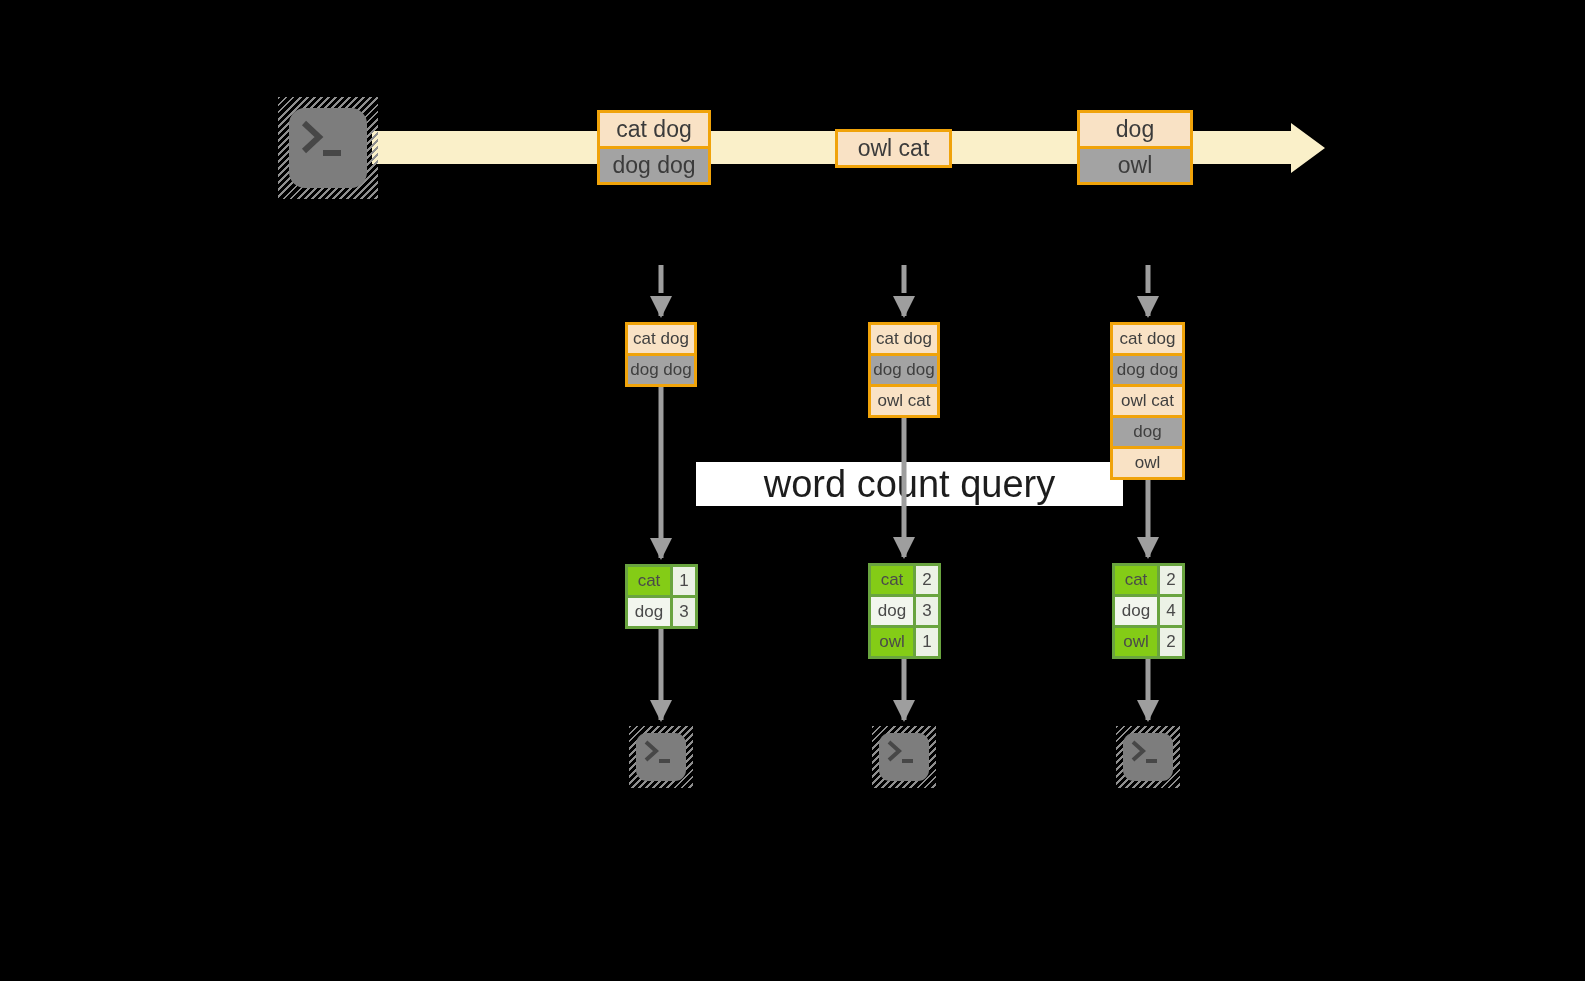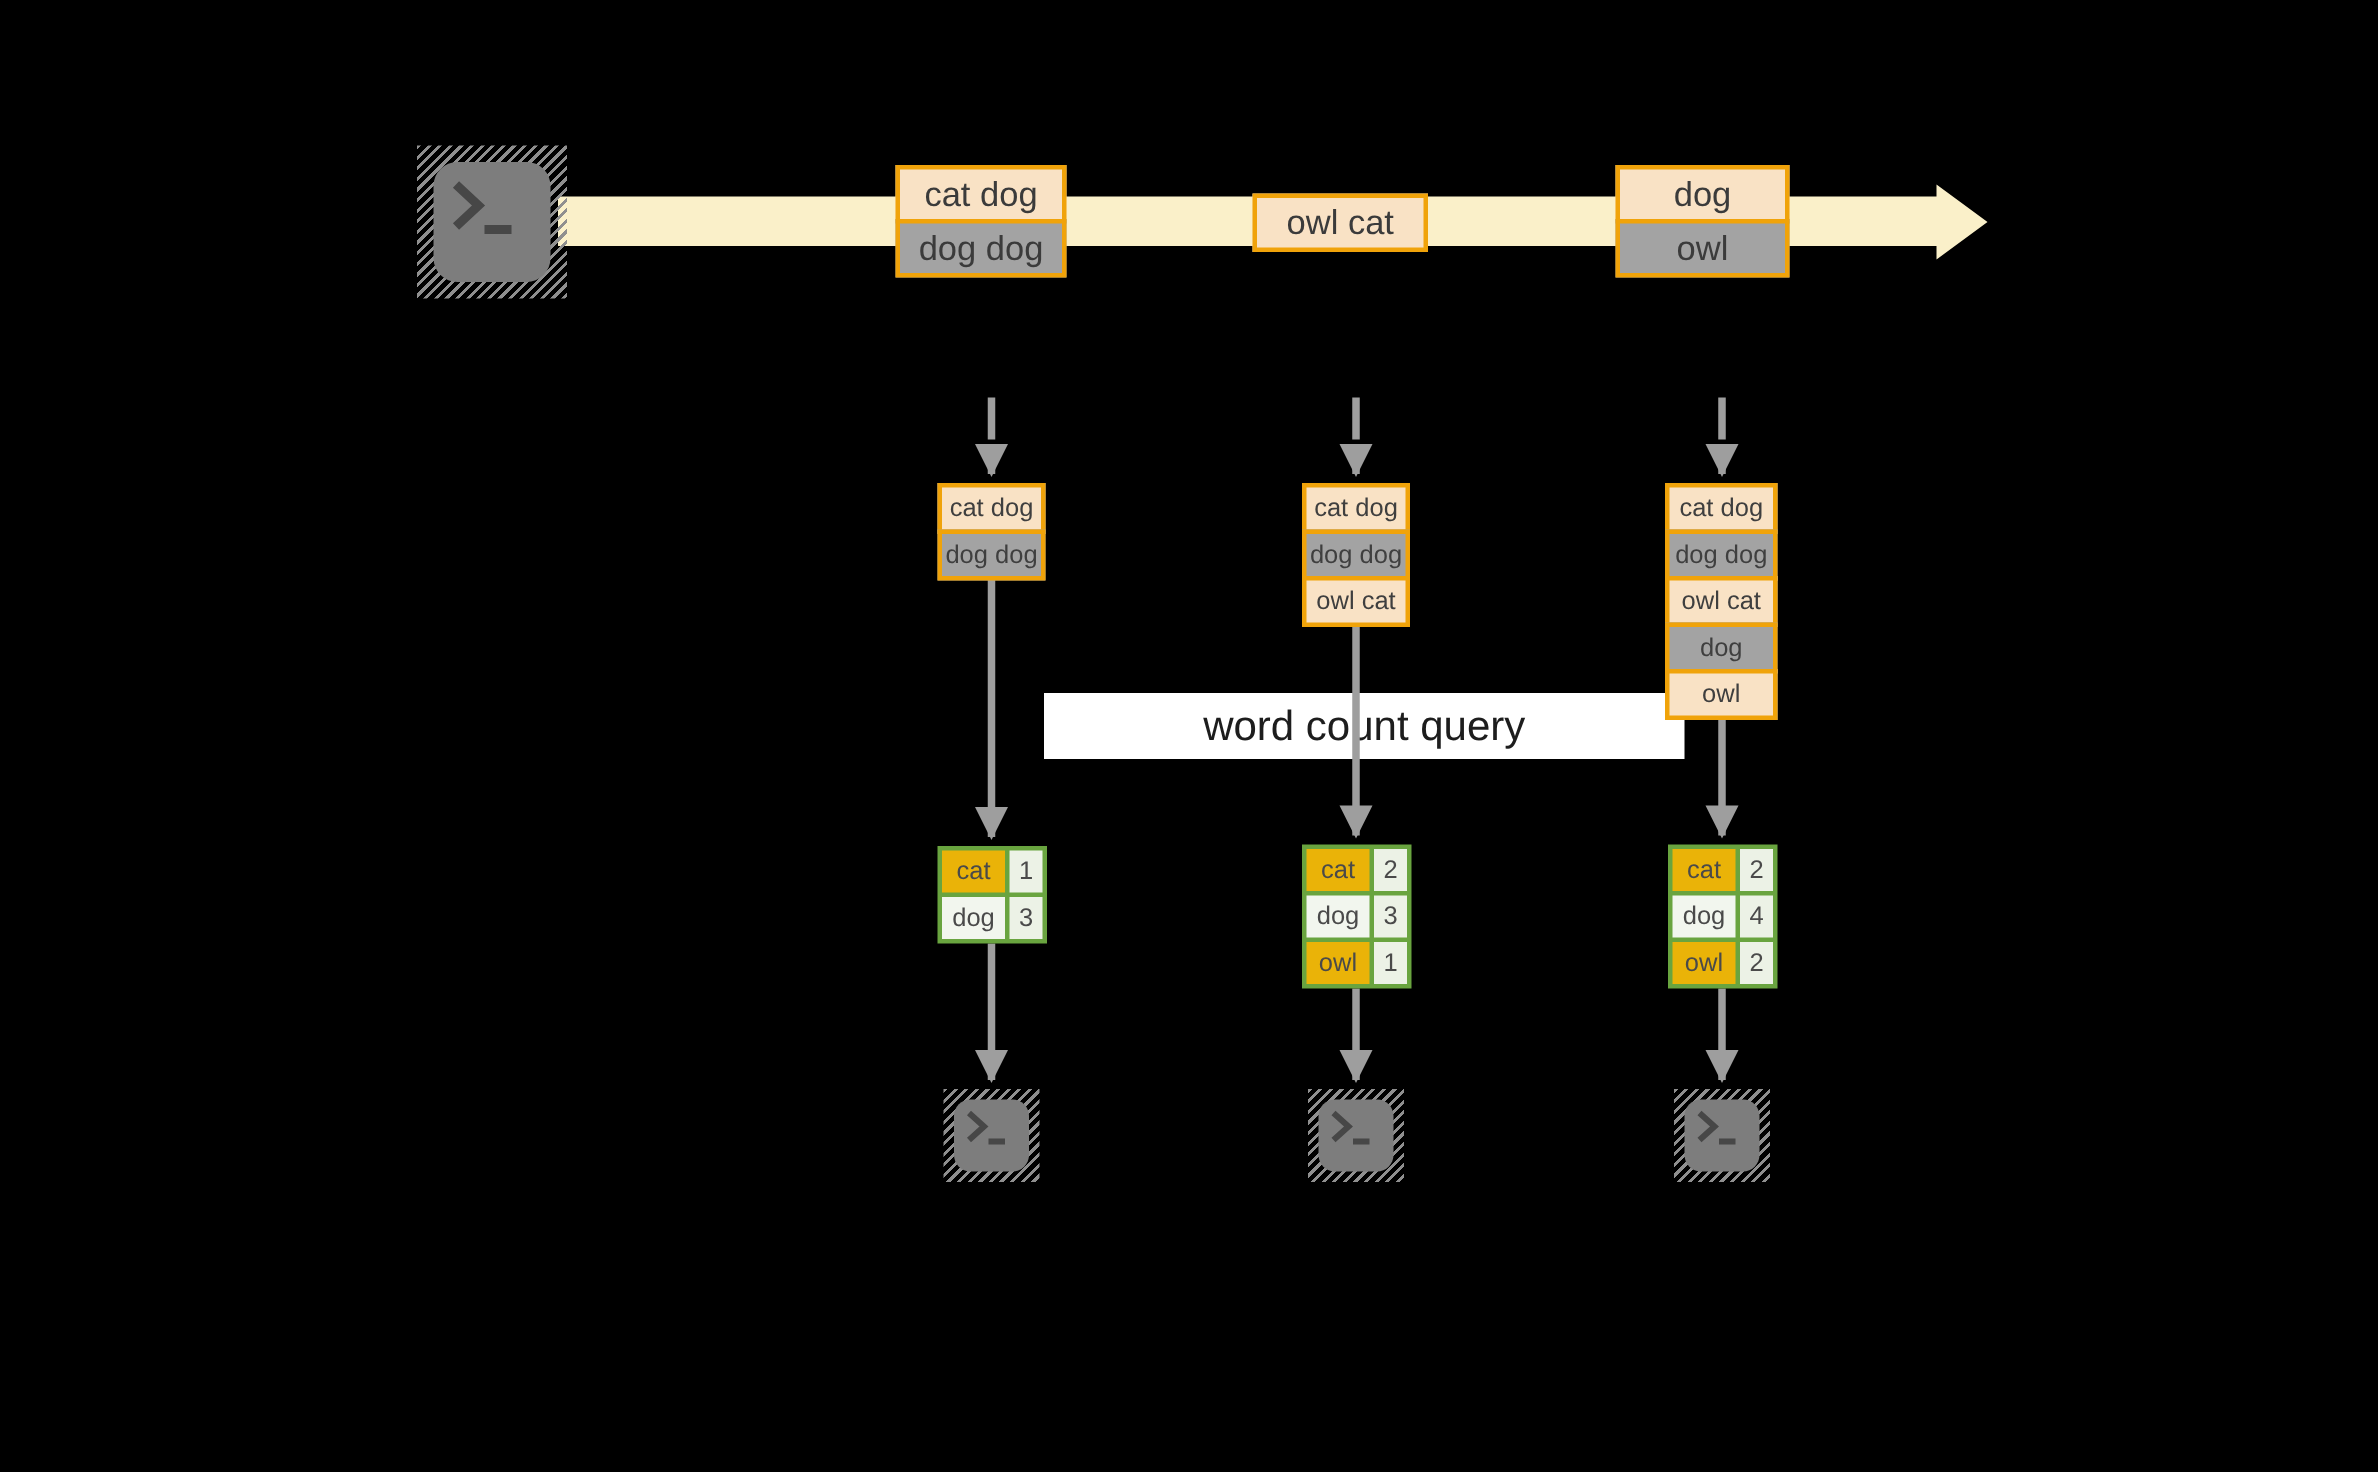--- a/index.html
+++ b/index.html
@@ -9,21 +9,21 @@
   }
   .abs{position:absolute;}
   svg.connectors{position:absolute;left:0;top:0;z-index:2;}
 
   
   .query-band{
     left:696px;top:462px;width:427px;height:44px;background:#FFFFFF;z-index:1;
     display:flex;align-items:center;justify-content:center;
   }
   .query-band span{
-    font-size:28px;color:#1d1d1d;letter-spacing:0px;line-height:1;
+    font-size:38px;color:#1d1d1d;letter-spacing:0px;line-height:1;
   }
 
   
   .event-group{z-index:3;display:flex;flex-direction:column;}
   .erow{
     box-sizing:border-box;height:39px;border:3px solid #F0A30A;
     display:flex;align-items:center;justify-content:center;
     font-size:23px;color:#3b3b3b;
   }
   .erow + .erow{margin-top:-3px;}
@@ -41,21 +41,21 @@
 
   
   .gtable{
     z-index:3;display:grid;grid-template-columns:42px 22px;grid-auto-rows:28px;
     gap:3px;padding:3px;background:#69A43F;width:67px;
   }
   .gcell{
     display:flex;align-items:center;justify-content:center;
     font-size:17px;color:#4a4a4a;
   }
-  .cell-dark{background:#eab308;}
+  .cell-dark{background:#84cc16;}
   .cell-light{background:#F2F6EE;}
   .cell-count{background:#ECF2E6;}
 
   
   .term{
     z-index:3;
     background:repeating-linear-gradient(135deg,#8f8f8f 0px,#8f8f8f 2px,transparent 2px,transparent 5px);
   }
   .term-inner{
     position:absolute;background:#7D7D7D;

